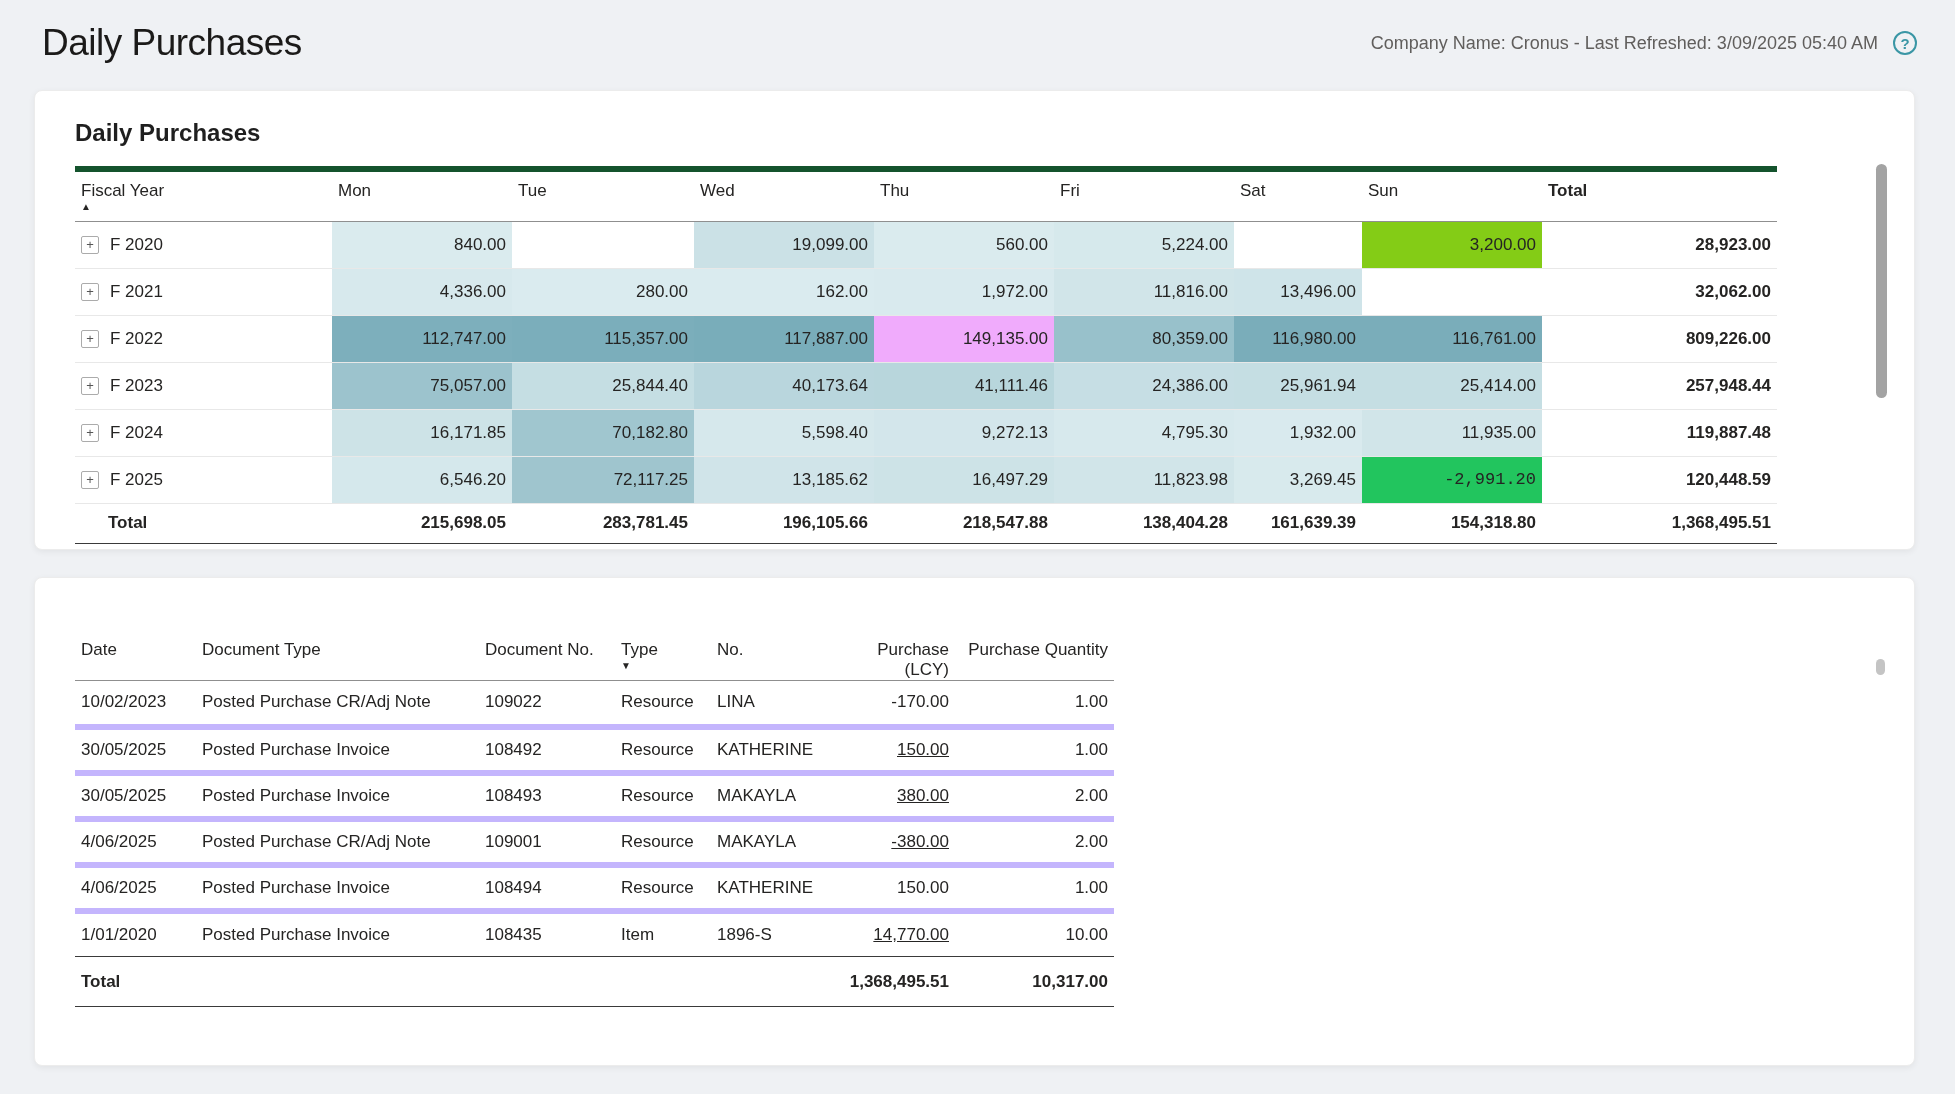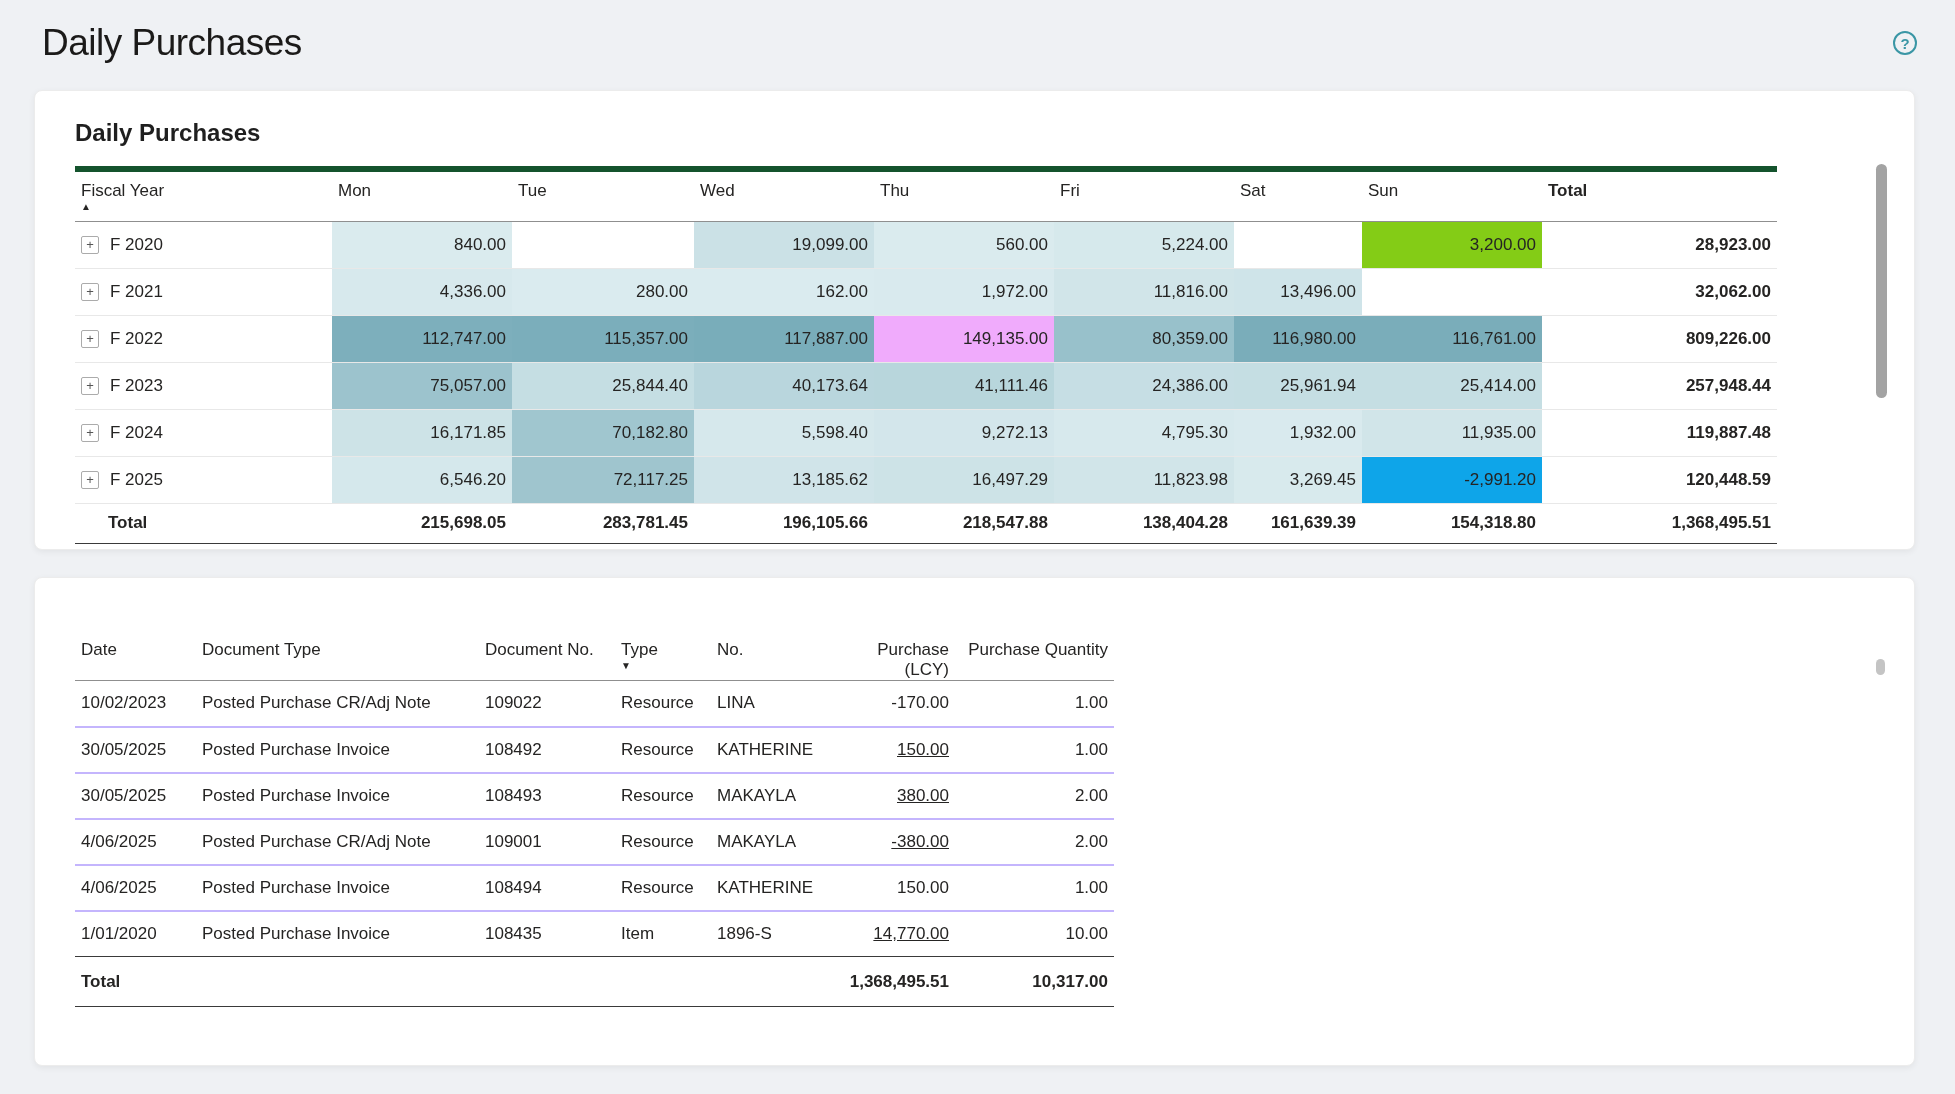--- a/index.html
+++ b/index.html
@@ -37,35 +37,36 @@
   #matrix-table tfoot tr{height:40px;border-top:1px solid #3a3a3a;border-bottom:1px solid #3a3a3a;font-weight:700;}
   #matrix-table .fy-cell{display:flex;align-items:center;gap:11px;height:46px;}
   .expand-box{width:16px;height:16px;border:1px solid #ababab;border-radius:2px;
     display:inline-flex;align-items:center;justify-content:center;
     font-size:13px;line-height:13px;color:#555;cursor:pointer;background:#fff;}
   .total-col{font-weight:700;}
   .total-label{font-weight:700;padding-left:33px;}
   
   #details-table{width:1039px;margin-top:26px;}
   #details-table thead tr{height:46px;border-bottom:1px solid #8f8f8f;}
-  #details-table tbody tr{height:46px;border-bottom:2px solid #c4b5fd;}
+  #details-table tbody tr{height:46px;border-bottom:6px solid #c4b5fd;}
   #details-table tbody tr:last-child{border-bottom:none;}
   #details-table tfoot tr{height:50px;border-top:1px solid #3a3a3a;border-bottom:1px solid #3a3a3a;font-weight:700;}
   .link-val{text-decoration:underline;cursor:pointer;}
   
   .vscroll{position:absolute;border-radius:6px;background:#a3a3a3;}
   #matrix-scroll{left:1841px;top:73px;width:11px;height:234px;}
   #details-scroll{left:1841px;top:81px;width:9px;height:16px;background:#c4c4c4;}
 </style>
 </head>
 <body>
 
 <div class="topbar">
   <div class="page-title">Daily Purchases</div>
   <div class="topbar-right">
+    <div class="company-info">Company Name: Cronus - Last Refreshed: 3/09/2025 05:40 AM</div>
     <div class="help-icon">?</div>
   </div>
 </div>
 
 <div class="card" id="card-matrix">
   <div class="card-title">Daily Purchases</div>
 
   <table id="matrix-table">
     <colgroup>
       <col style="width:257px">
@@ -181,21 +182,21 @@
               <span class="expand-box">+</span>
               <span>F 2025</span>
             </div>
           </td>
           <td class="num" style="background: rgb(213, 232, 236);">6,546.20</td>
           <td class="num" style="background: rgb(159, 197, 206);">72,117.25</td>
           <td class="num" style="background: rgb(208, 228, 233);">13,185.62</td>
           <td class="num" style="background: rgb(205, 227, 231);">16,497.29</td>
           <td class="num" style="background: rgb(209, 229, 233);">11,823.98</td>
           <td class="num" style="background: rgb(216, 234, 237);">3,269.45</td>
-          <td class="num" style="background: #0ea5e9;">-2,991.20</td>
+          <td class="num" style="background: #22c55e; font-family: Liberation Mono, monospace;">-2,991.20</td>
           <td class="num total-col">120,448.59</td>
         </tr>
       </tbody>
     <tfoot>
       <tr>
         <td class="total-label">Total</td>
         <td class="num">215,698.05</td>
         <td class="num">283,781.45</td>
         <td class="num">196,105.66</td>
         <td class="num">218,547.88</td>

